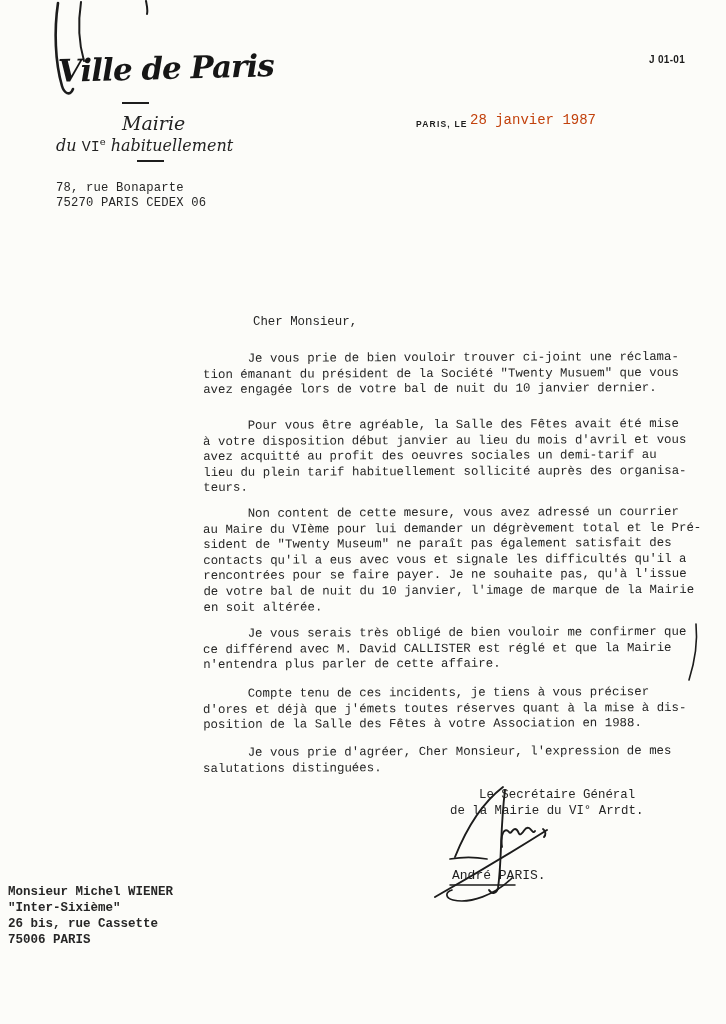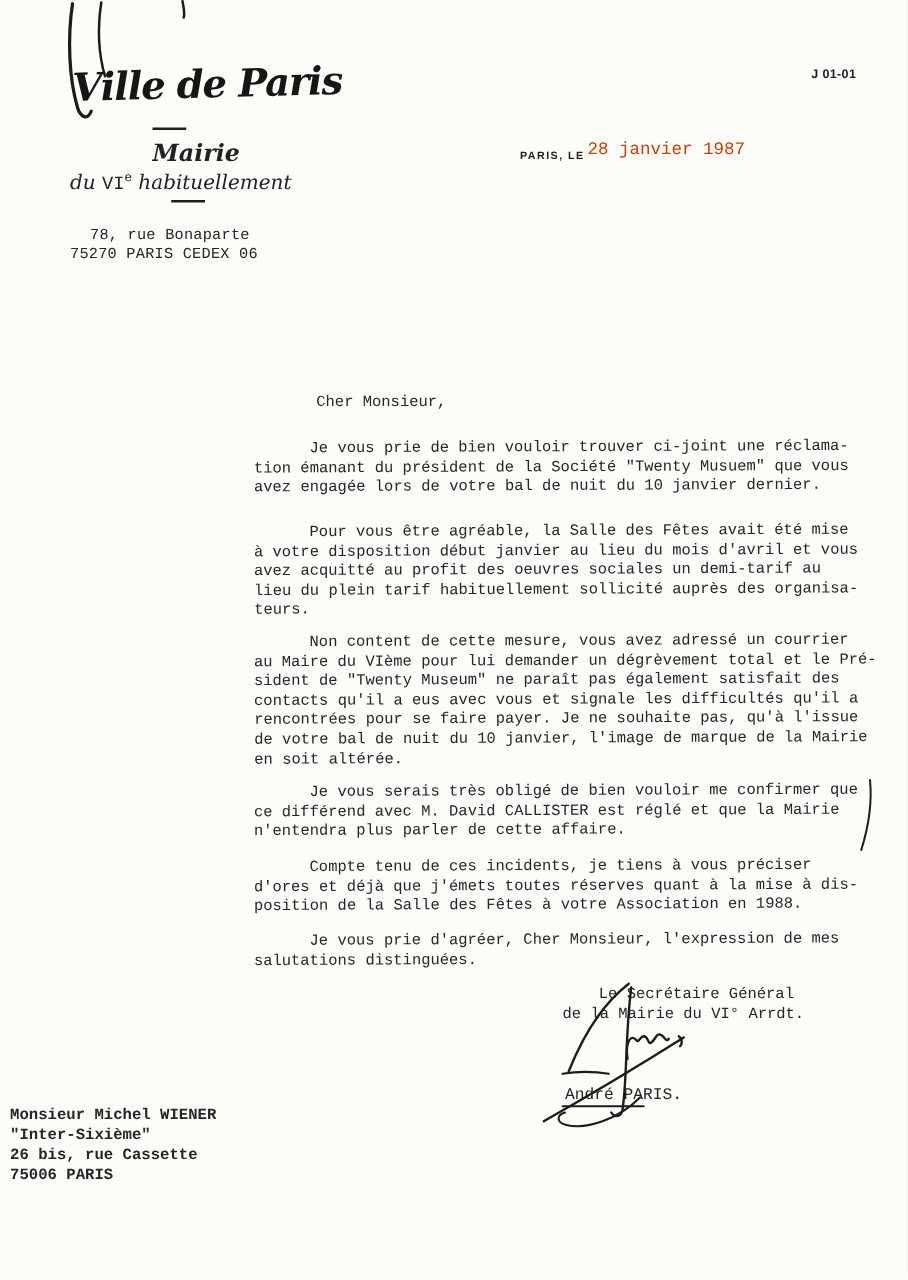--- a/index.html
+++ b/index.html
@@ -19,34 +19,34 @@
     font-size:31px;color:#161616;
     letter-spacing:-1px;
     transform:rotate(-1.5deg);
     white-space:nowrap;
   }
   .u-line{position:absolute;height:2px;background:#1d1d1d;}
   .u-brand{left:122px;top:102px;width:27px;}
   .u-district{left:137px;top:160px;width:27px;}
   .office{
     position:absolute;left:122px;top:112px;
-    font-family:"DejaVu Serif", serif;font-style:italic;font-weight:bold;
+    font-family:"DejaVu Serif", serif;font-style:italic;font-weight:normal;
     font-size:19px;color:#222;
   }
   .district{
     position:absolute;left:56px;top:136px;
     font-family:"DejaVu Serif", serif;font-style:italic;
     font-size:16px;color:#222;white-space:nowrap;
   }
   .district .roman{
     font-family:"Liberation Mono", monospace;font-style:normal;font-size:15px;
   }
   .district sup{font-size:10px;font-style:normal;}
   .addr{position:absolute;left:56px;font-size:12.2px;letter-spacing:0.2px;white-space:nowrap;}
-  .addr1{top:181px;margin-left:16px;}
+  .addr1{top:181px;}
   .addr2{top:196px;}
   
   .refcode{
     position:absolute;left:649px;top:54px;
     font-family:"Liberation Sans", sans-serif;
     font-weight:bold;font-size:10px;color:#1c1c1c;letter-spacing:0.3px;
   }
   .place-label{
     position:absolute;left:416px;top:119px;
     font-family:"Liberation Sans", sans-serif;

